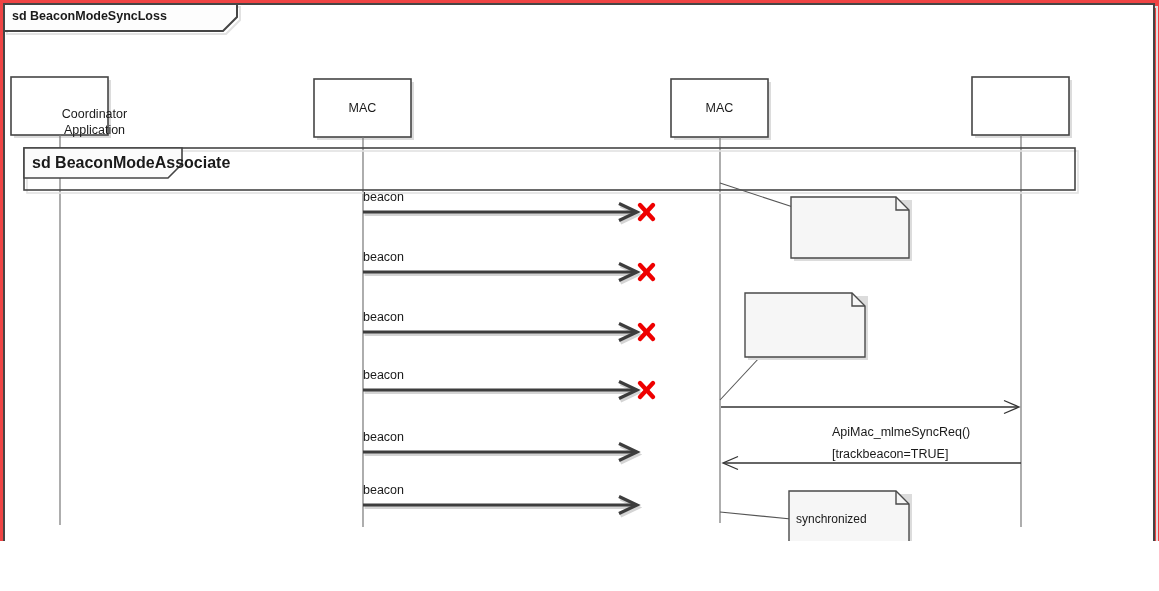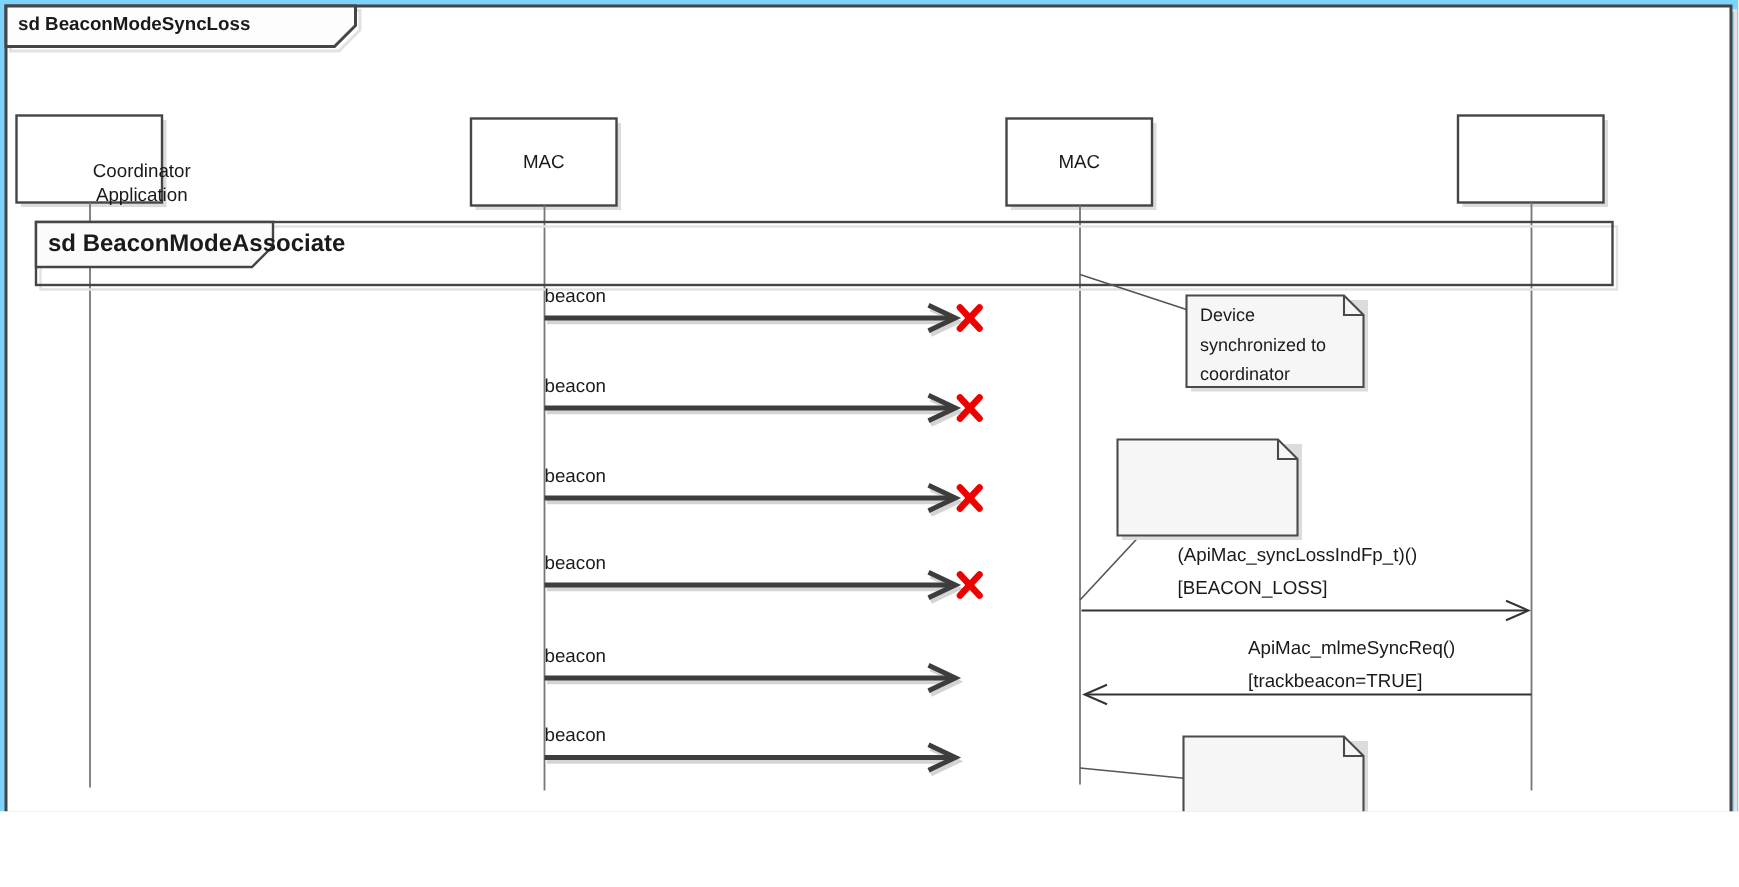--- a/index.html
+++ b/index.html
@@ -1,19 +1,19 @@
 <!DOCTYPE html>
 <html><head>
 <meta charset="utf-8">
 <style>
   html,body{margin:0;padding:0;background:#fff;}
   .canvas{
     position:relative;width:1159px;height:541px;
     font-family:"Liberation Sans",sans-serif;
-    color:#1a1a1a;overflow:hidden;background:#7dd3fc;
+    color:#1a1a1a;overflow:hidden;background:#ef4444;
   }
   .canvas svg{position:absolute;left:0;top:0;}
   .txt{position:absolute;white-space:pre-line;}
   .frame-title{left:12px;top:9px;font-size:12.5px;font-weight:bold;}
   .nested-title{left:32px;top:154px;font-size:16px;font-weight:bold;}
   .head-label{display:flex;align-items:center;justify-content:center;
     text-align:center;font-size:12.5px;line-height:16px;}
   .hl0{left:11px;top:93px;width:97px;height:58px;margin-left:35px;}
   .hl1{left:314px;top:79px;width:97px;height:58px;}
   .hl2{left:671px;top:79px;width:97px;height:58px;}
@@ -150,21 +150,17 @@
   <div class="txt head-label hl1">MAC</div>
   <div class="txt head-label hl2">MAC</div>
 
   <div class="txt beacon-label bl0">beacon</div>
   <div class="txt beacon-label bl1">beacon</div>
   <div class="txt beacon-label bl2">beacon</div>
   <div class="txt beacon-label bl3">beacon</div>
   <div class="txt beacon-label bl4">beacon</div>
   <div class="txt beacon-label bl5">beacon</div>
 
-  <div class="txt call-label cl0">(ApiMac_syncLossIndFp_t)()
-[BEACON_LOSS]</div>
   <div class="txt call-label cl1">ApiMac_mlmeSyncReq()
 [trackbeacon=TRUE]</div>
 
-  <div class="txt note-text nt0">Device
-synchronized to
-coordinator</div>
+  <div class="txt note-text nt2">synchronized</div>
 </div>
 
 </body></html>

